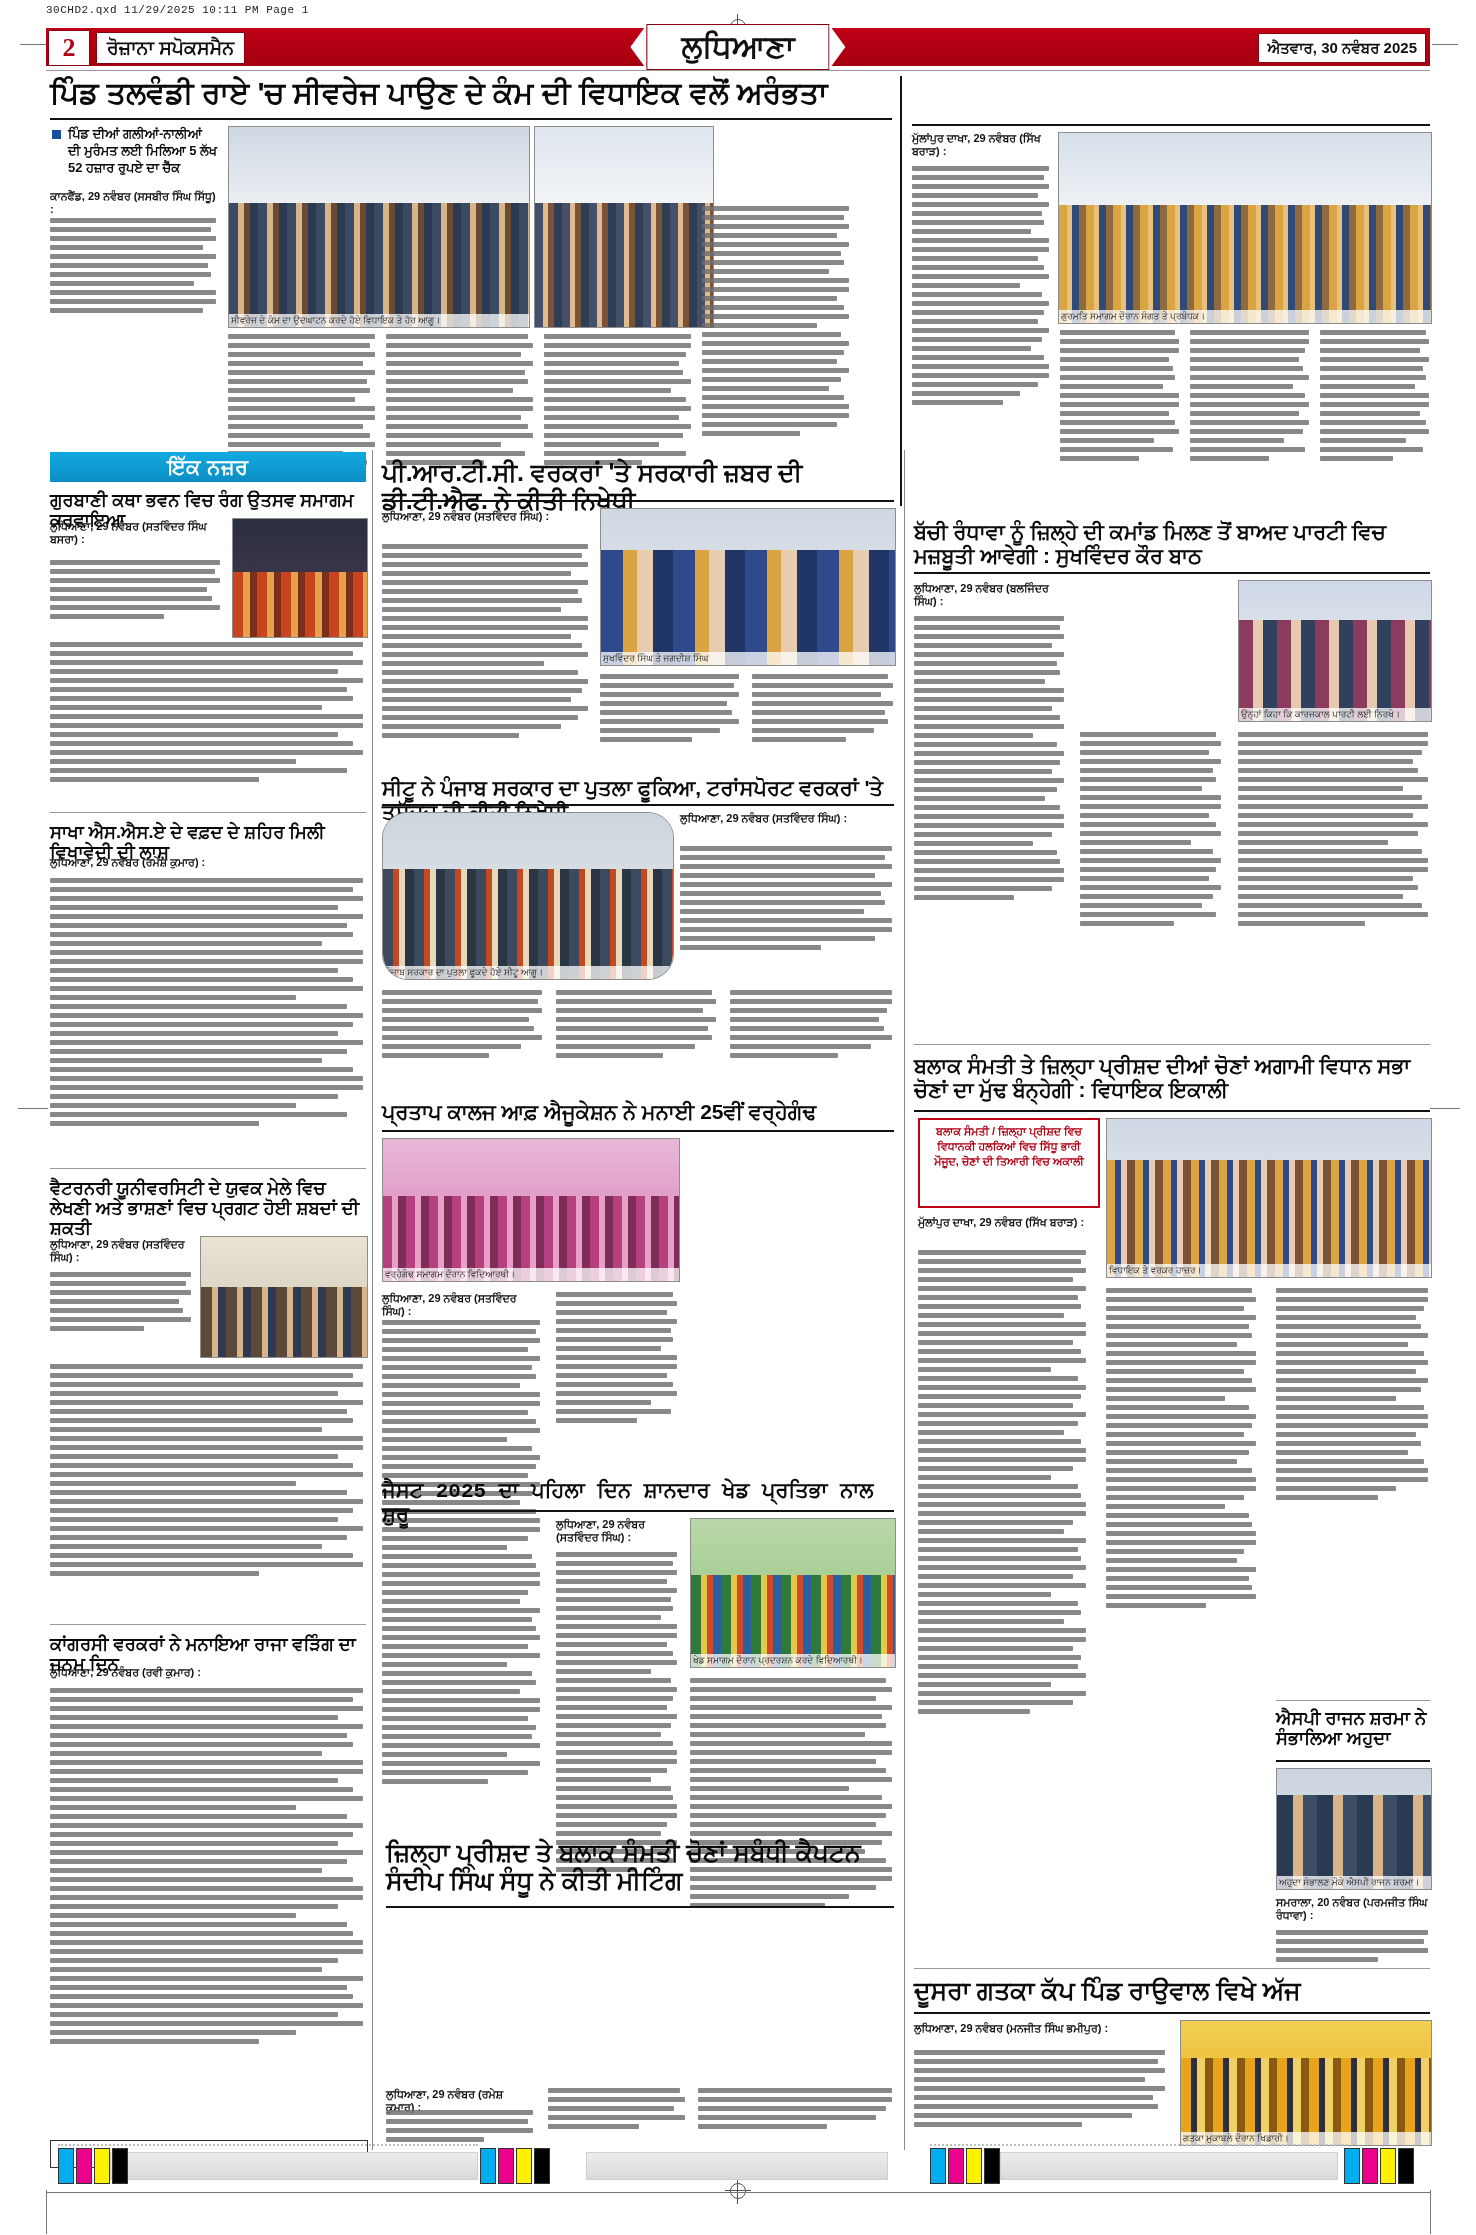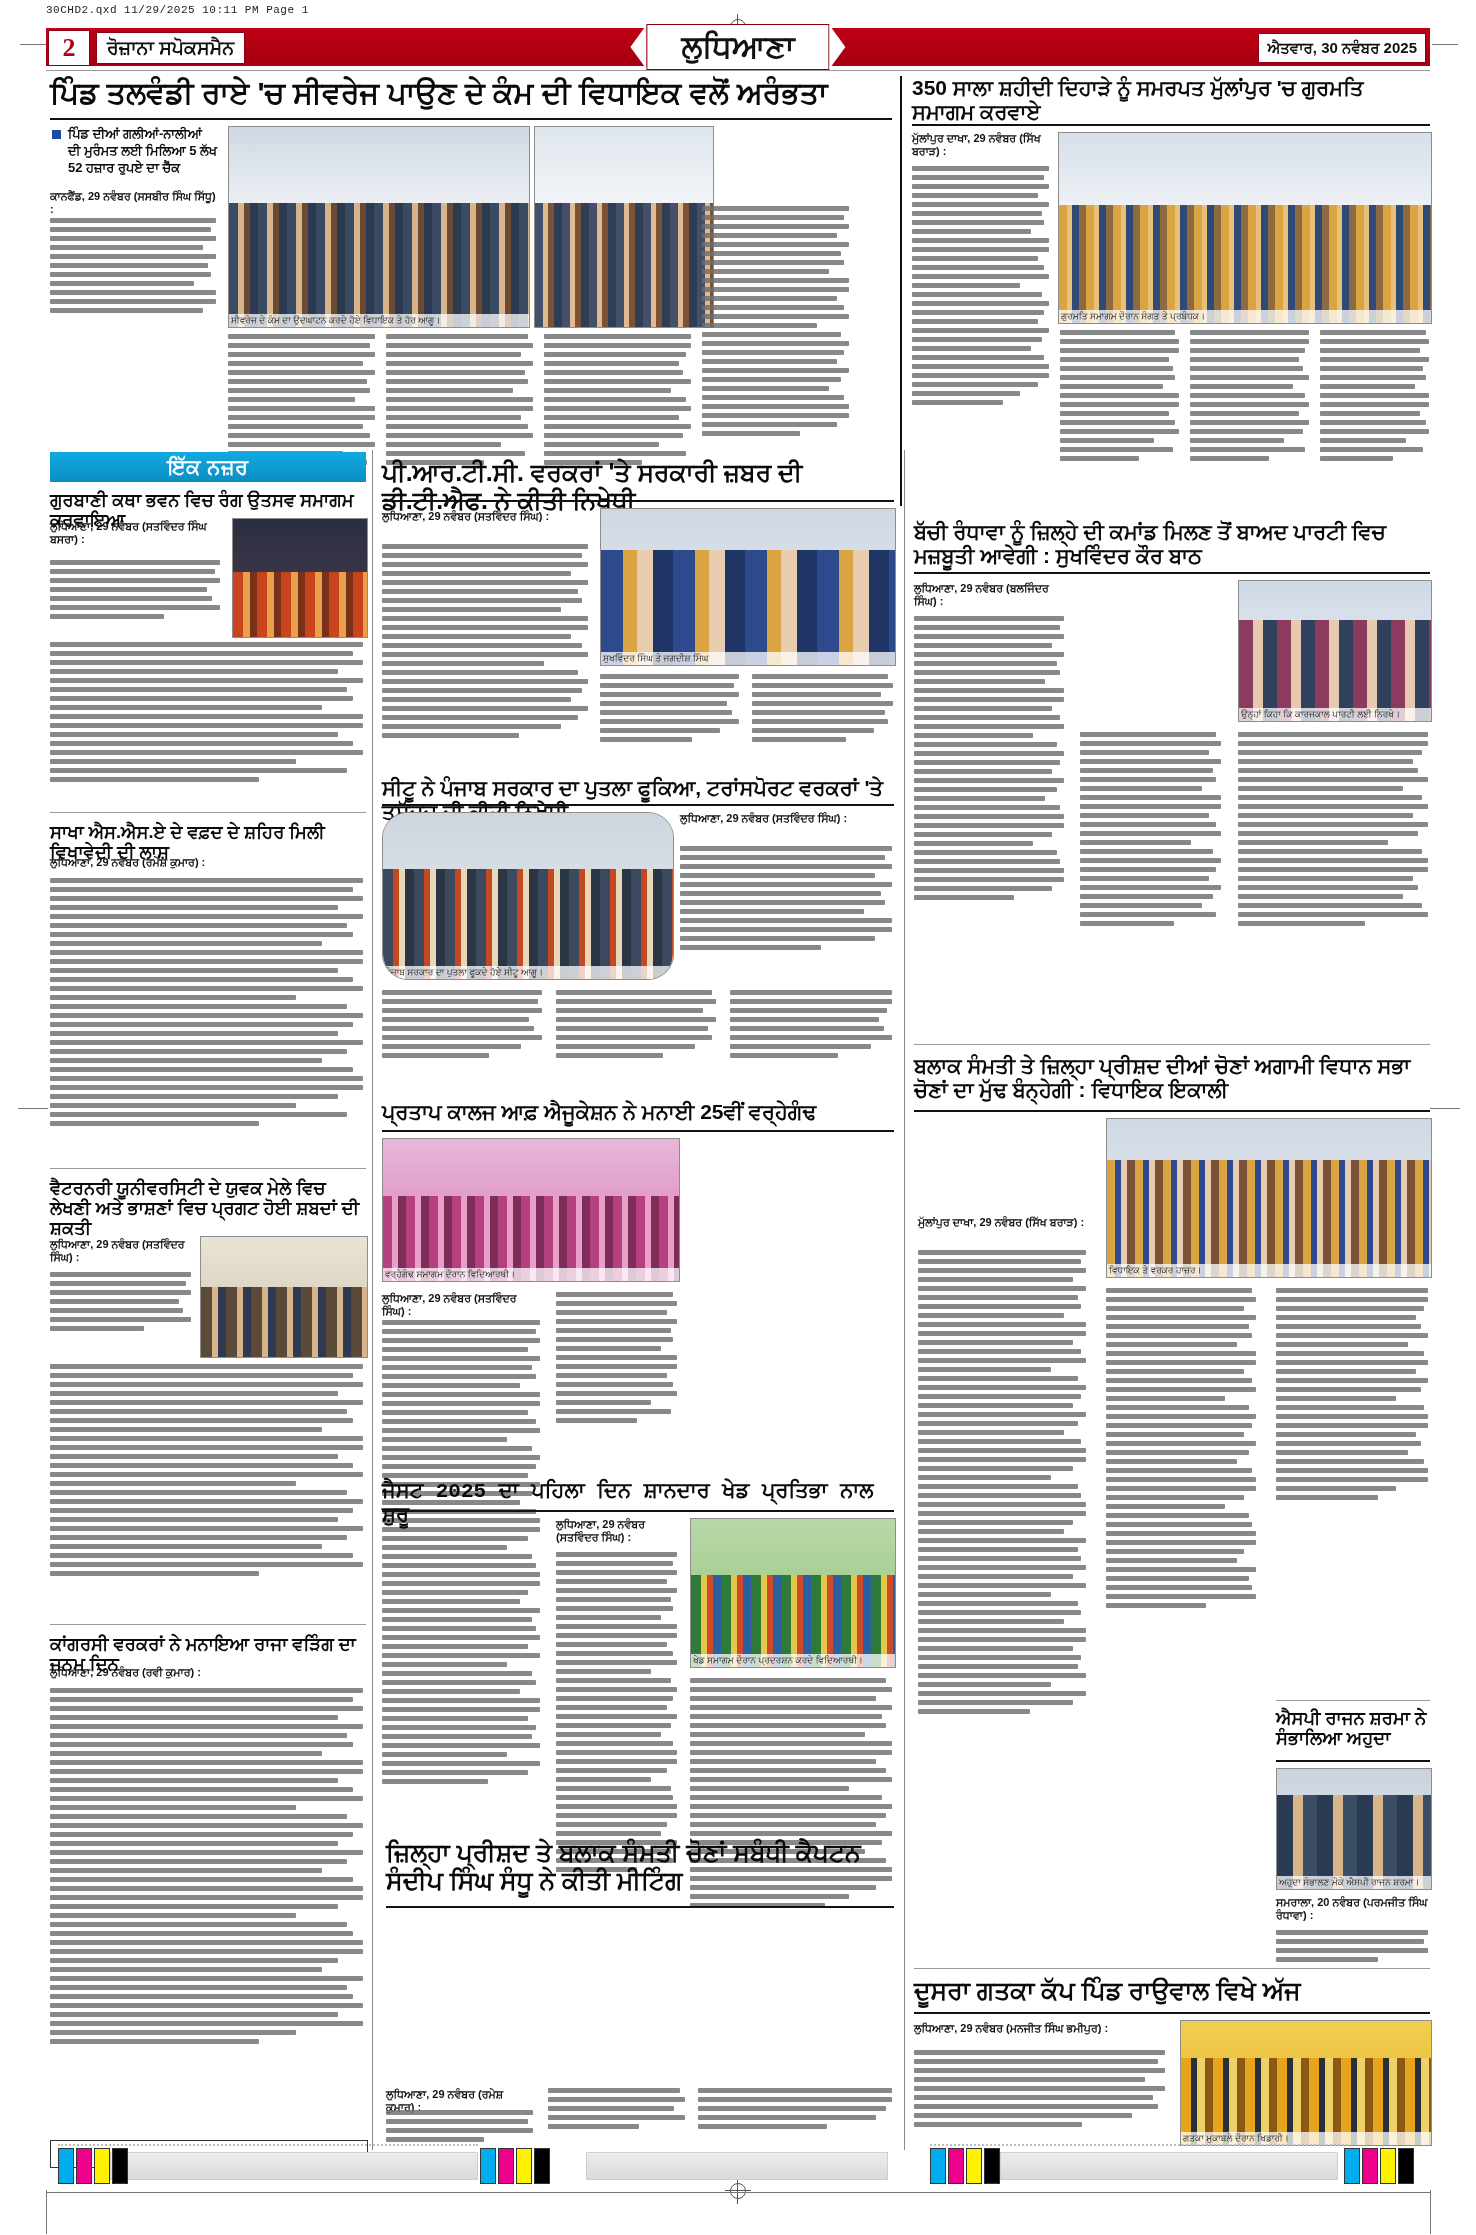--- a/index.html
+++ b/index.html
@@ -216,21 +216,20 @@
       <div class="ln s2"></div>
       <div class="ln s8"></div>
     <div class="ln s4"></div>
       <div class="ln s1"></div>
       <div class="ln s7"></div>
       <div class="ln s2"></div>
     <div class="ln s3"></div>
       <div class="ln s6"></div>
   </div>
 
-  <div class="hl h-md" style="position:absolute;left:912px;top:76px;width:518px;">350 ਸਾਲਾ ਸ਼ਹੀਦੀ ਦਿਹਾੜੇ ਨੂੰ ਸਮਰਪਤ ਮੁੱਲਾਂਪੁਰ 'ਚ ਗੁਰਮਤਿ ਸਮਾਗਮ ਕਰਵਾਏ</div>
   <div class="rule" style="left:912px;top:124px;width:518px;height:2px;"></div>
 
   <div class="photo" style="left:1058px;top:132px;width:372px;height:190px;">
     <div class="sky" style="background:linear-gradient(#d6dfea,#f0f3f6);"></div>
     <div class="grp" style="background:repeating-linear-gradient(90deg,#d9a441 0 8px,#e8c07a 8px 13px,#2f4a77 13px 20px,#8d6a3f 20px 27px);"></div>
     <div class="cap">ਗੁਰਮਤਿ ਸਮਾਗਮ ਦੌਰਾਨ ਸੰਗਤ ਤੇ ਪ੍ਰਬੰਧਕ।</div>
   </div>
 
   <div class="dateline" style="position:absolute;left:912px;top:132px;width:138px;">ਮੁੱਲਾਂਪੁਰ ਦਾਖਾ, 29 ਨਵੰਬਰ (ਸਿੱਖ ਬਰਾੜ) :</div>
   <div class="tx" style="left:912px;top:166px;width:138px;height:330px;">
@@ -851,20 +850,23 @@
       <div class="ln s4"></div>
       <div class="ln s1"></div>
     <div class="ln s2"></div>
       <div class="ln s6"></div>
   </div>
   <div class="thinrule" style="left:914px;top:1044px;width:516px;"></div>
 
   <div class="hl h-md" style="position:absolute;left:914px;top:1054px;width:516px;">ਬਲਾਕ ਸੰਮਤੀ ਤੇ ਜ਼ਿਲ੍ਹਾ ਪ੍ਰੀਸ਼ਦ ਦੀਆਂ ਚੋਣਾਂ ਅਗਾਮੀ ਵਿਧਾਨ ਸਭਾ ਚੋਣਾਂ ਦਾ ਮੁੱਢ ਬੰਨ੍ਹੇਗੀ : ਵਿਧਾਇਕ ਇਕਾਲੀ</div>
   <div class="rule" style="left:914px;top:1110px;width:516px;height:2px;"></div>
 
+  <div class="redbox" style="left:918px;top:1118px;width:178px;height:86px;">
+    <div class="bt">ਬਲਾਕ ਸੰਮਤੀ / ਜ਼ਿਲ੍ਹਾ ਪ੍ਰੀਸ਼ਦ ਵਿਚ ਵਿਧਾਨਕੀ ਹਲਕਿਆਂ ਵਿਚ ਸਿੱਧੂ ਭਾਰੀ ਮੌਜੂਦ, ਚੋਣਾਂ ਦੀ ਤਿਆਰੀ ਵਿਚ ਅਕਾਲੀ</div>
+  </div>
 
   <div class="photo" style="left:1106px;top:1118px;width:324px;height:158px;">
     <div class="sky" style="background:linear-gradient(#cfd8e4,#edf0f4);height:100%;"></div>
     <div class="grp" style="background:repeating-linear-gradient(90deg,#d9a441 0 8px,#2f4a8c 8px 14px,#e8ccb0 14px 20px,#7a5336 20px 28px);height:74%;"></div>
     <div class="cap">ਵਿਧਾਇਕ ਤੇ ਵਰਕਰ ਹਾਜ਼ਰ।</div>
   </div>
 
   <div class="dateline" style="position:absolute;left:918px;top:1216px;width:170px;">ਮੁੱਲਾਂਪੁਰ ਦਾਖਾ, 29 ਨਵੰਬਰ (ਸਿੱਖ ਬਰਾੜ) :</div>
   <div class="tx" style="left:918px;top:1250px;width:170px;height:710px;">
     <div class="ln s2"></div>

